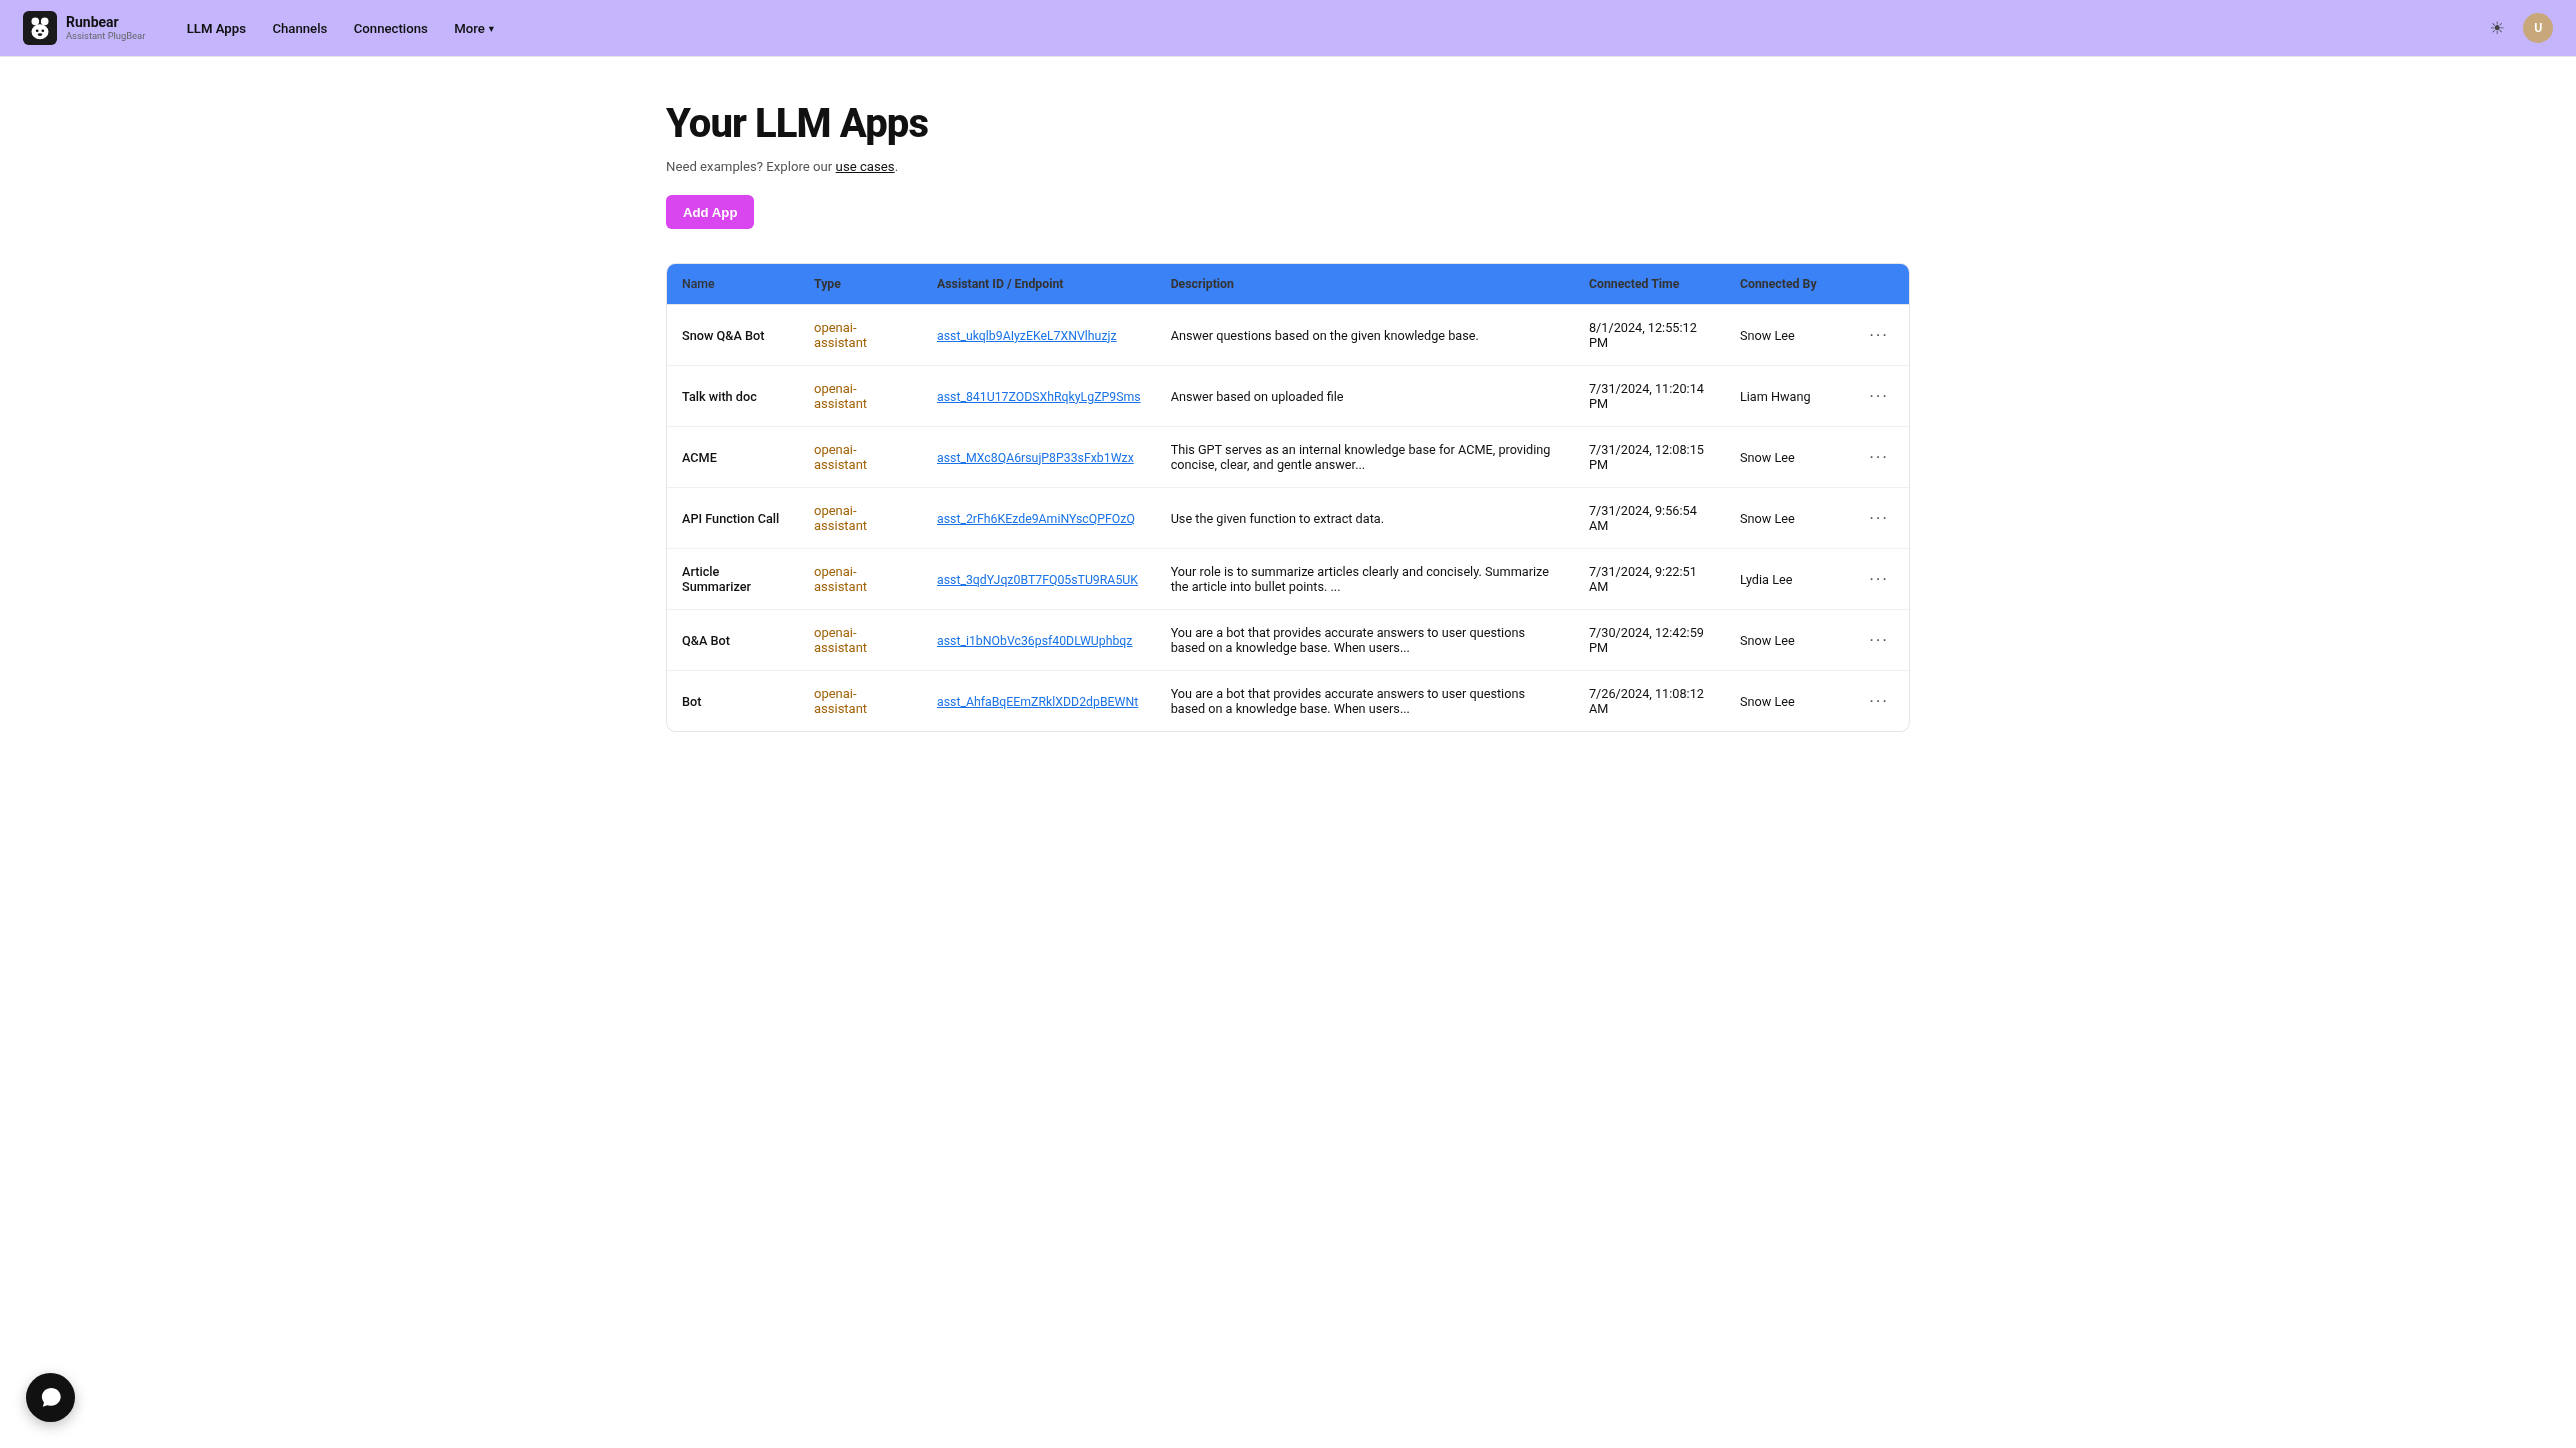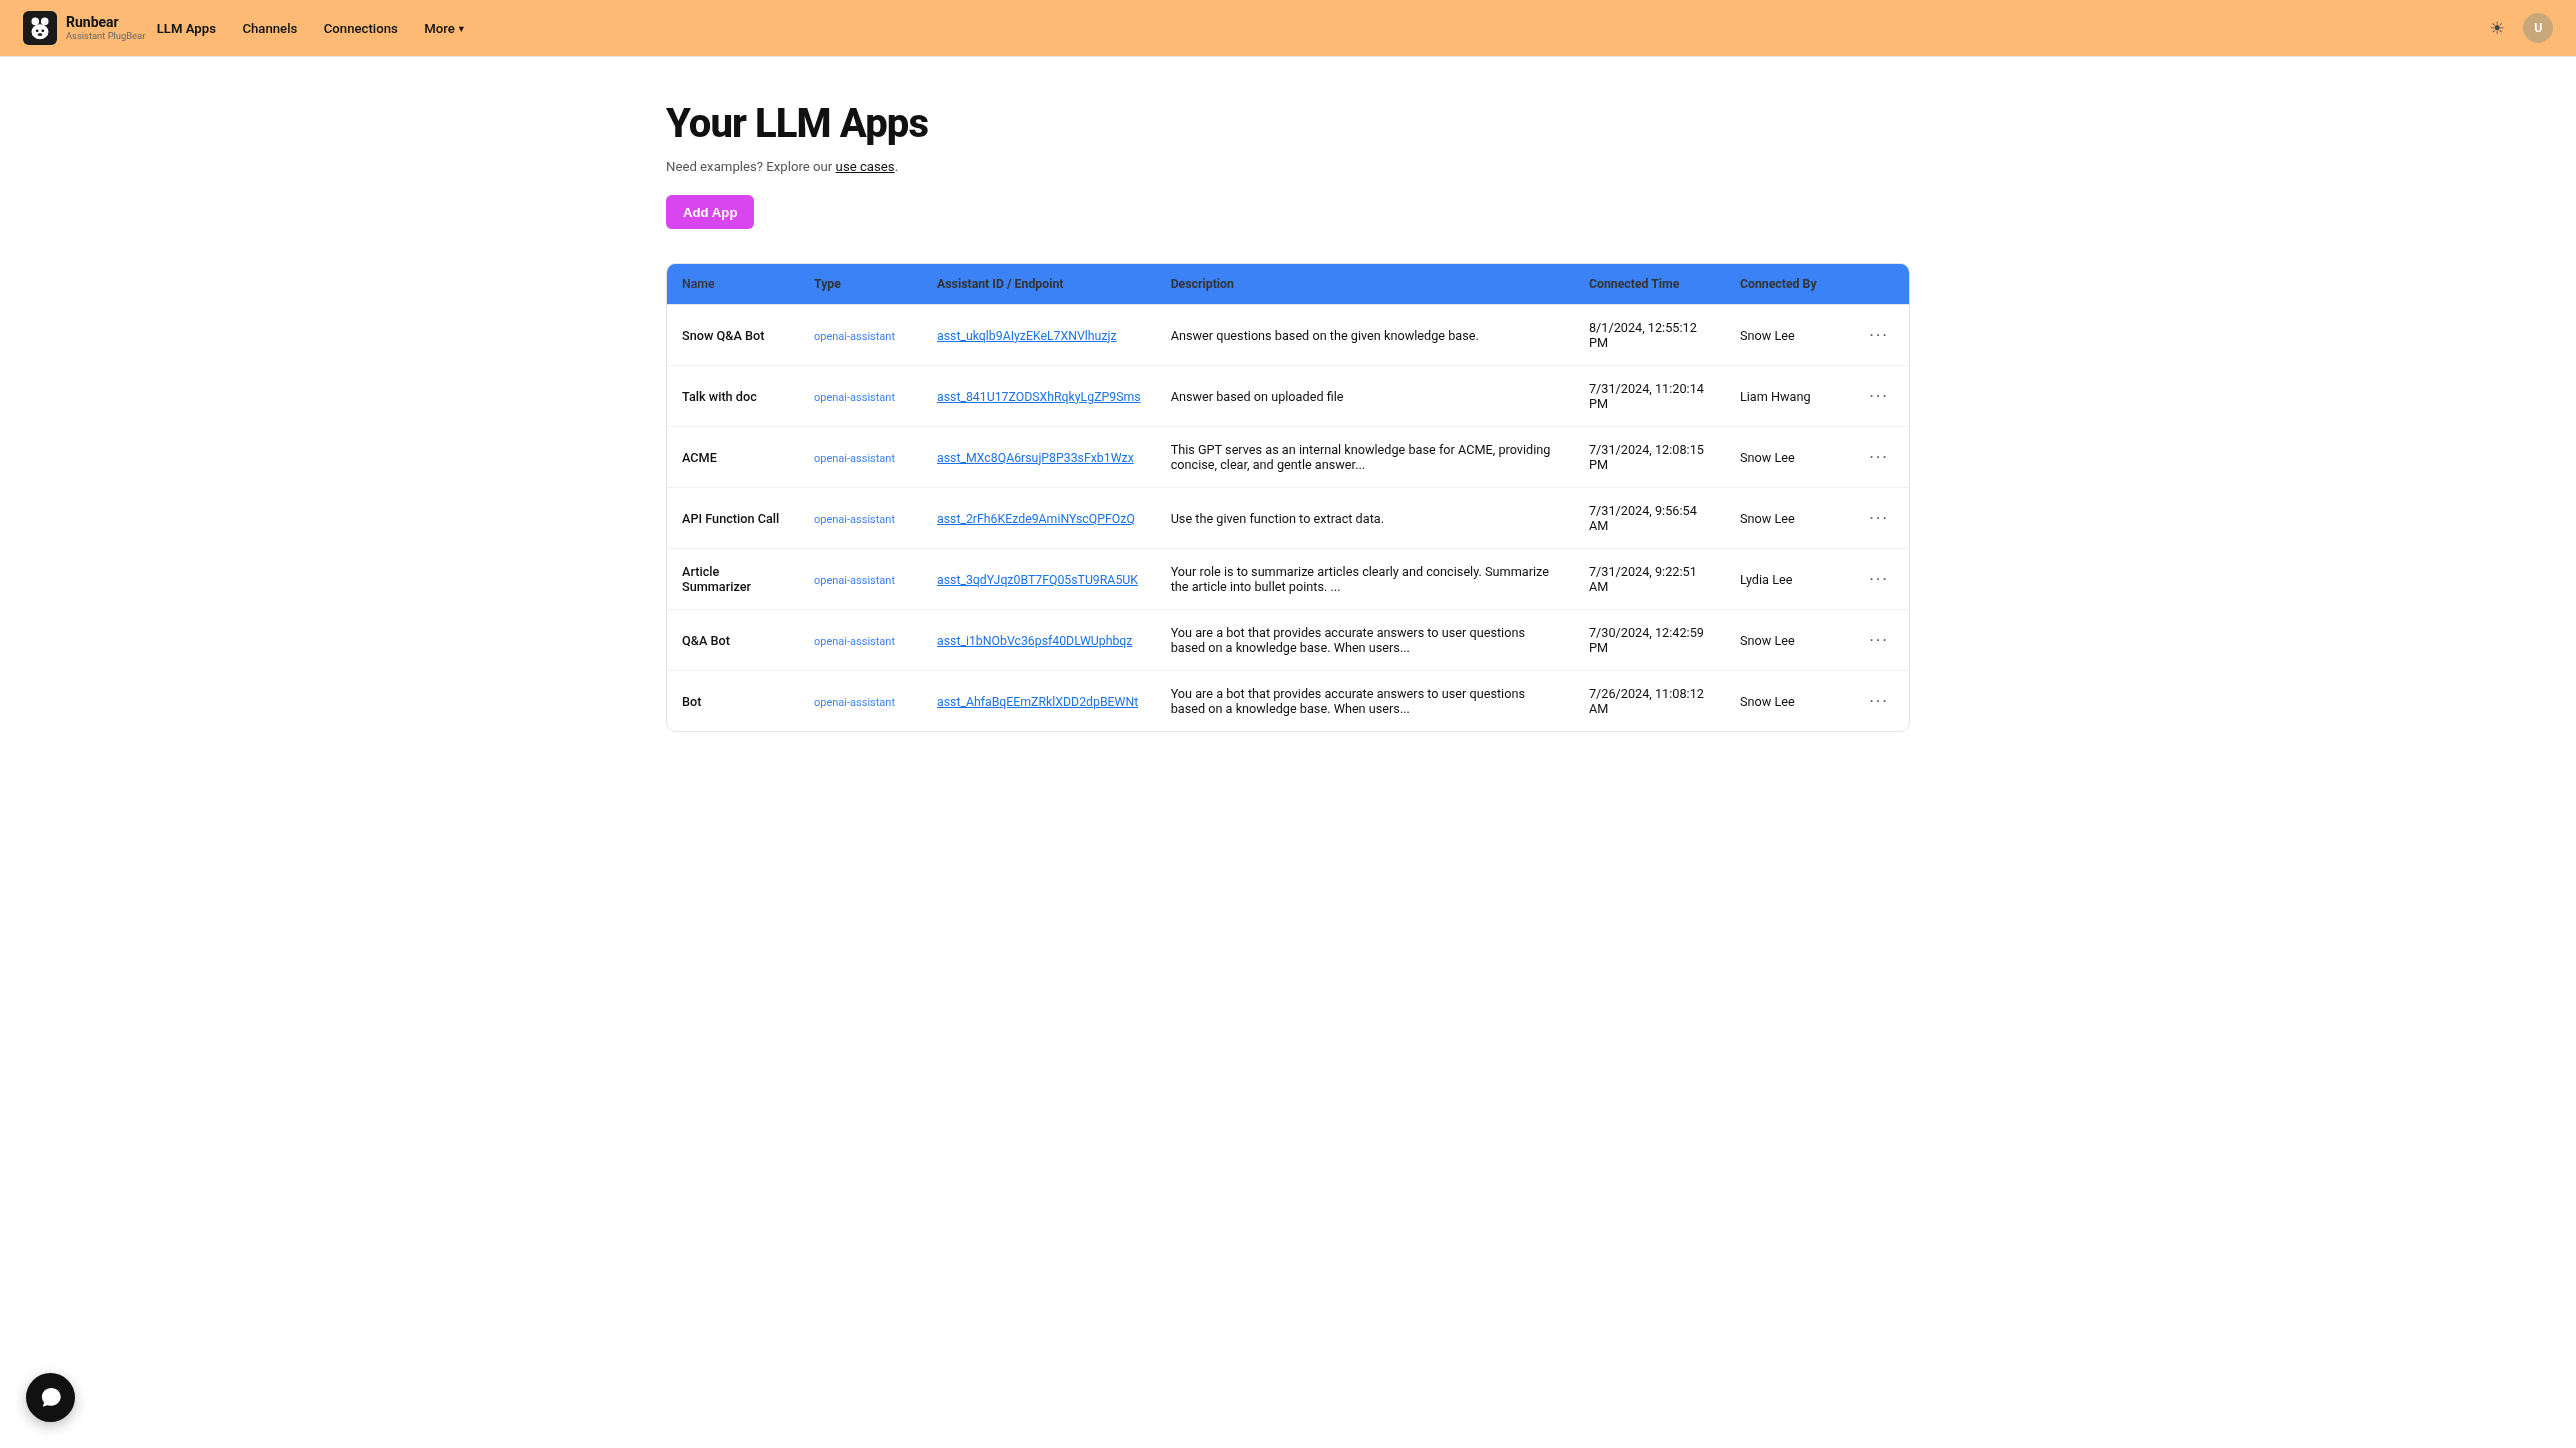--- a/index.html
+++ b/index.html
@@ -5,21 +5,22 @@
     * { box-sizing: border-box; margin: 0; padding: 0; }
     body { font-family: -apple-system, BlinkMacSystemFont, 'Segoe UI', Roboto, sans-serif; background: #fff; color: #111; font-size: 13.2px; }
 
     
     .navbar {
       display: flex;
       align-items: center;
       padding: 0 22.6px;
       height: 57px;
       border-bottom: 0.9px solid #e5e5e5;
-      background: #fdba74;
+      background: #c4b5fd;
+      gap: 30px;
     }
     .navbar-brand {
       display: flex;
       align-items: center;
       gap: 9.4px;
       text-decoration: none;
       color: #111;
     }
     .brand-logo {
       width: 34px;
@@ -153,22 +154,22 @@
     .col-by { width: 123px; }
     .col-actions { width: 38px; }
 
     .endpoint-link {
       color: #1a73e8;
       text-decoration: underline;
       cursor: pointer;
       font-size: 12.3px;
     }
     .type-badge {
-      color: #3b82f6;
-      font-size: 11px;
+      color: #a16207;
+      font-size: 13px;
       text-align: center;
     }
     .more-btn {
       background: none;
       border: none;
       cursor: pointer;
       padding: 3.8px 5.7px;
       border-radius: 3.8px;
       font-size: 17px;
       color: #555;

